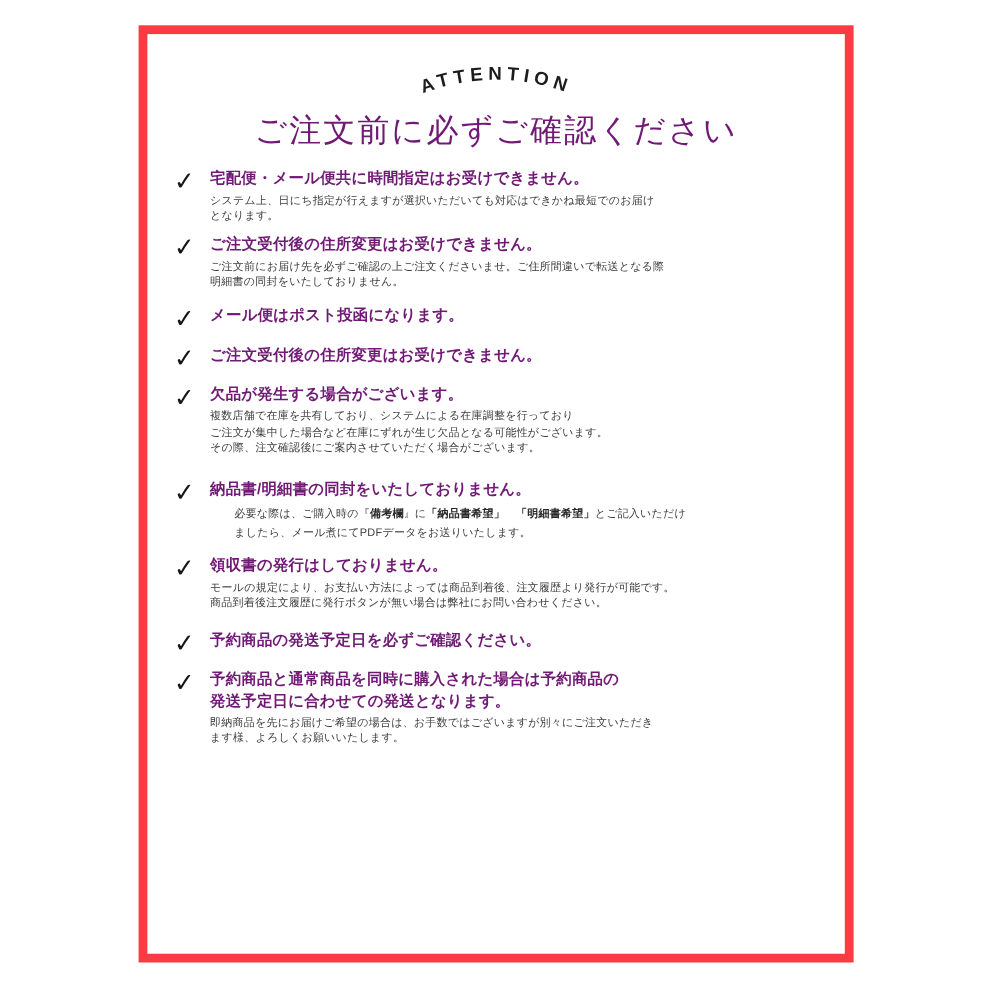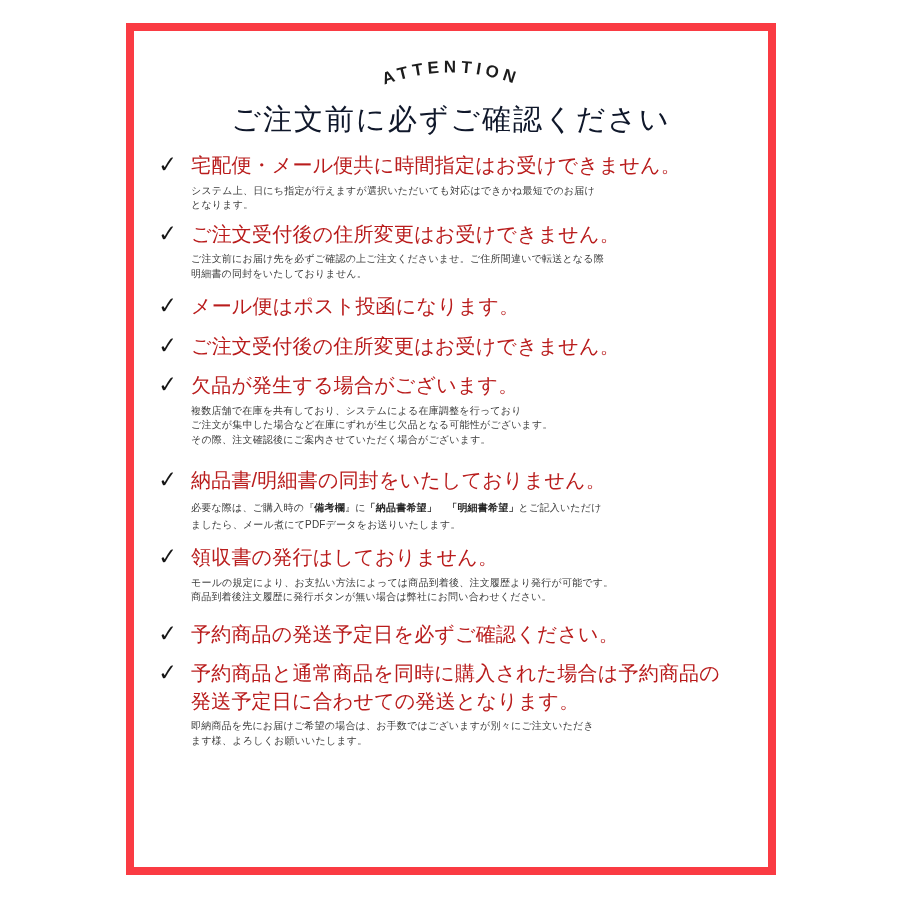--- a/index.html
+++ b/index.html
@@ -41,21 +41,21 @@
     font-size: 17px;
     font-weight: 700;
     letter-spacing: 4.5px;
     fill: #1c1c1c;
   }
   .page-title {
     font-family: "Liberation Serif", "DejaVu Serif", serif;
     font-weight: 400;
     font-size: 29px;
     letter-spacing: 2px;
-    color: #0f172a;
+    color: #701a75;
     text-align: center;
     margin: 2px 0 16px 0;
     line-height: 1.15;
   }
   .items {
     list-style: none;
     margin: 0;
     padding: 0 22px 0 24px;
   }
   .item {
@@ -70,35 +70,35 @@
     color: #161616;
     font-weight: 400;
     transform: rotate(-3deg);
   }
   .item-text {
     flex: 1;
     min-width: 0;
   }
   .heading {
     margin: 0;
-    font-size: 20px;
-    font-weight: 400;
+    font-size: 14px;
+    font-weight: 700;
     line-height: 1.38;
-    color: #b91c1c;
+    color: #701a75;
     letter-spacing: 0.2px;
   }
   .body {
     margin: 4px 0 0 0;
     font-size: 10px;
     line-height: 1.44;
     color: #3b3b3b;
     letter-spacing: 0.2px;
   }
   .body b { font-weight: 700; color: #262626; }
-  .body-loose { line-height: 1.78; }
+  .body-loose { line-height: 1.78; margin-left: 22px; }
   .mb8  { margin-bottom: 8px; }
   .mb10 { margin-bottom: 10px; }
   .mb12 { margin-bottom: 12px; }
   .mb14 { margin-bottom: 14px; }
   .mb16 { margin-bottom: 16px; }
   .mb20 { margin-bottom: 20px; }
 </style>
 </head>
 <body>
 

